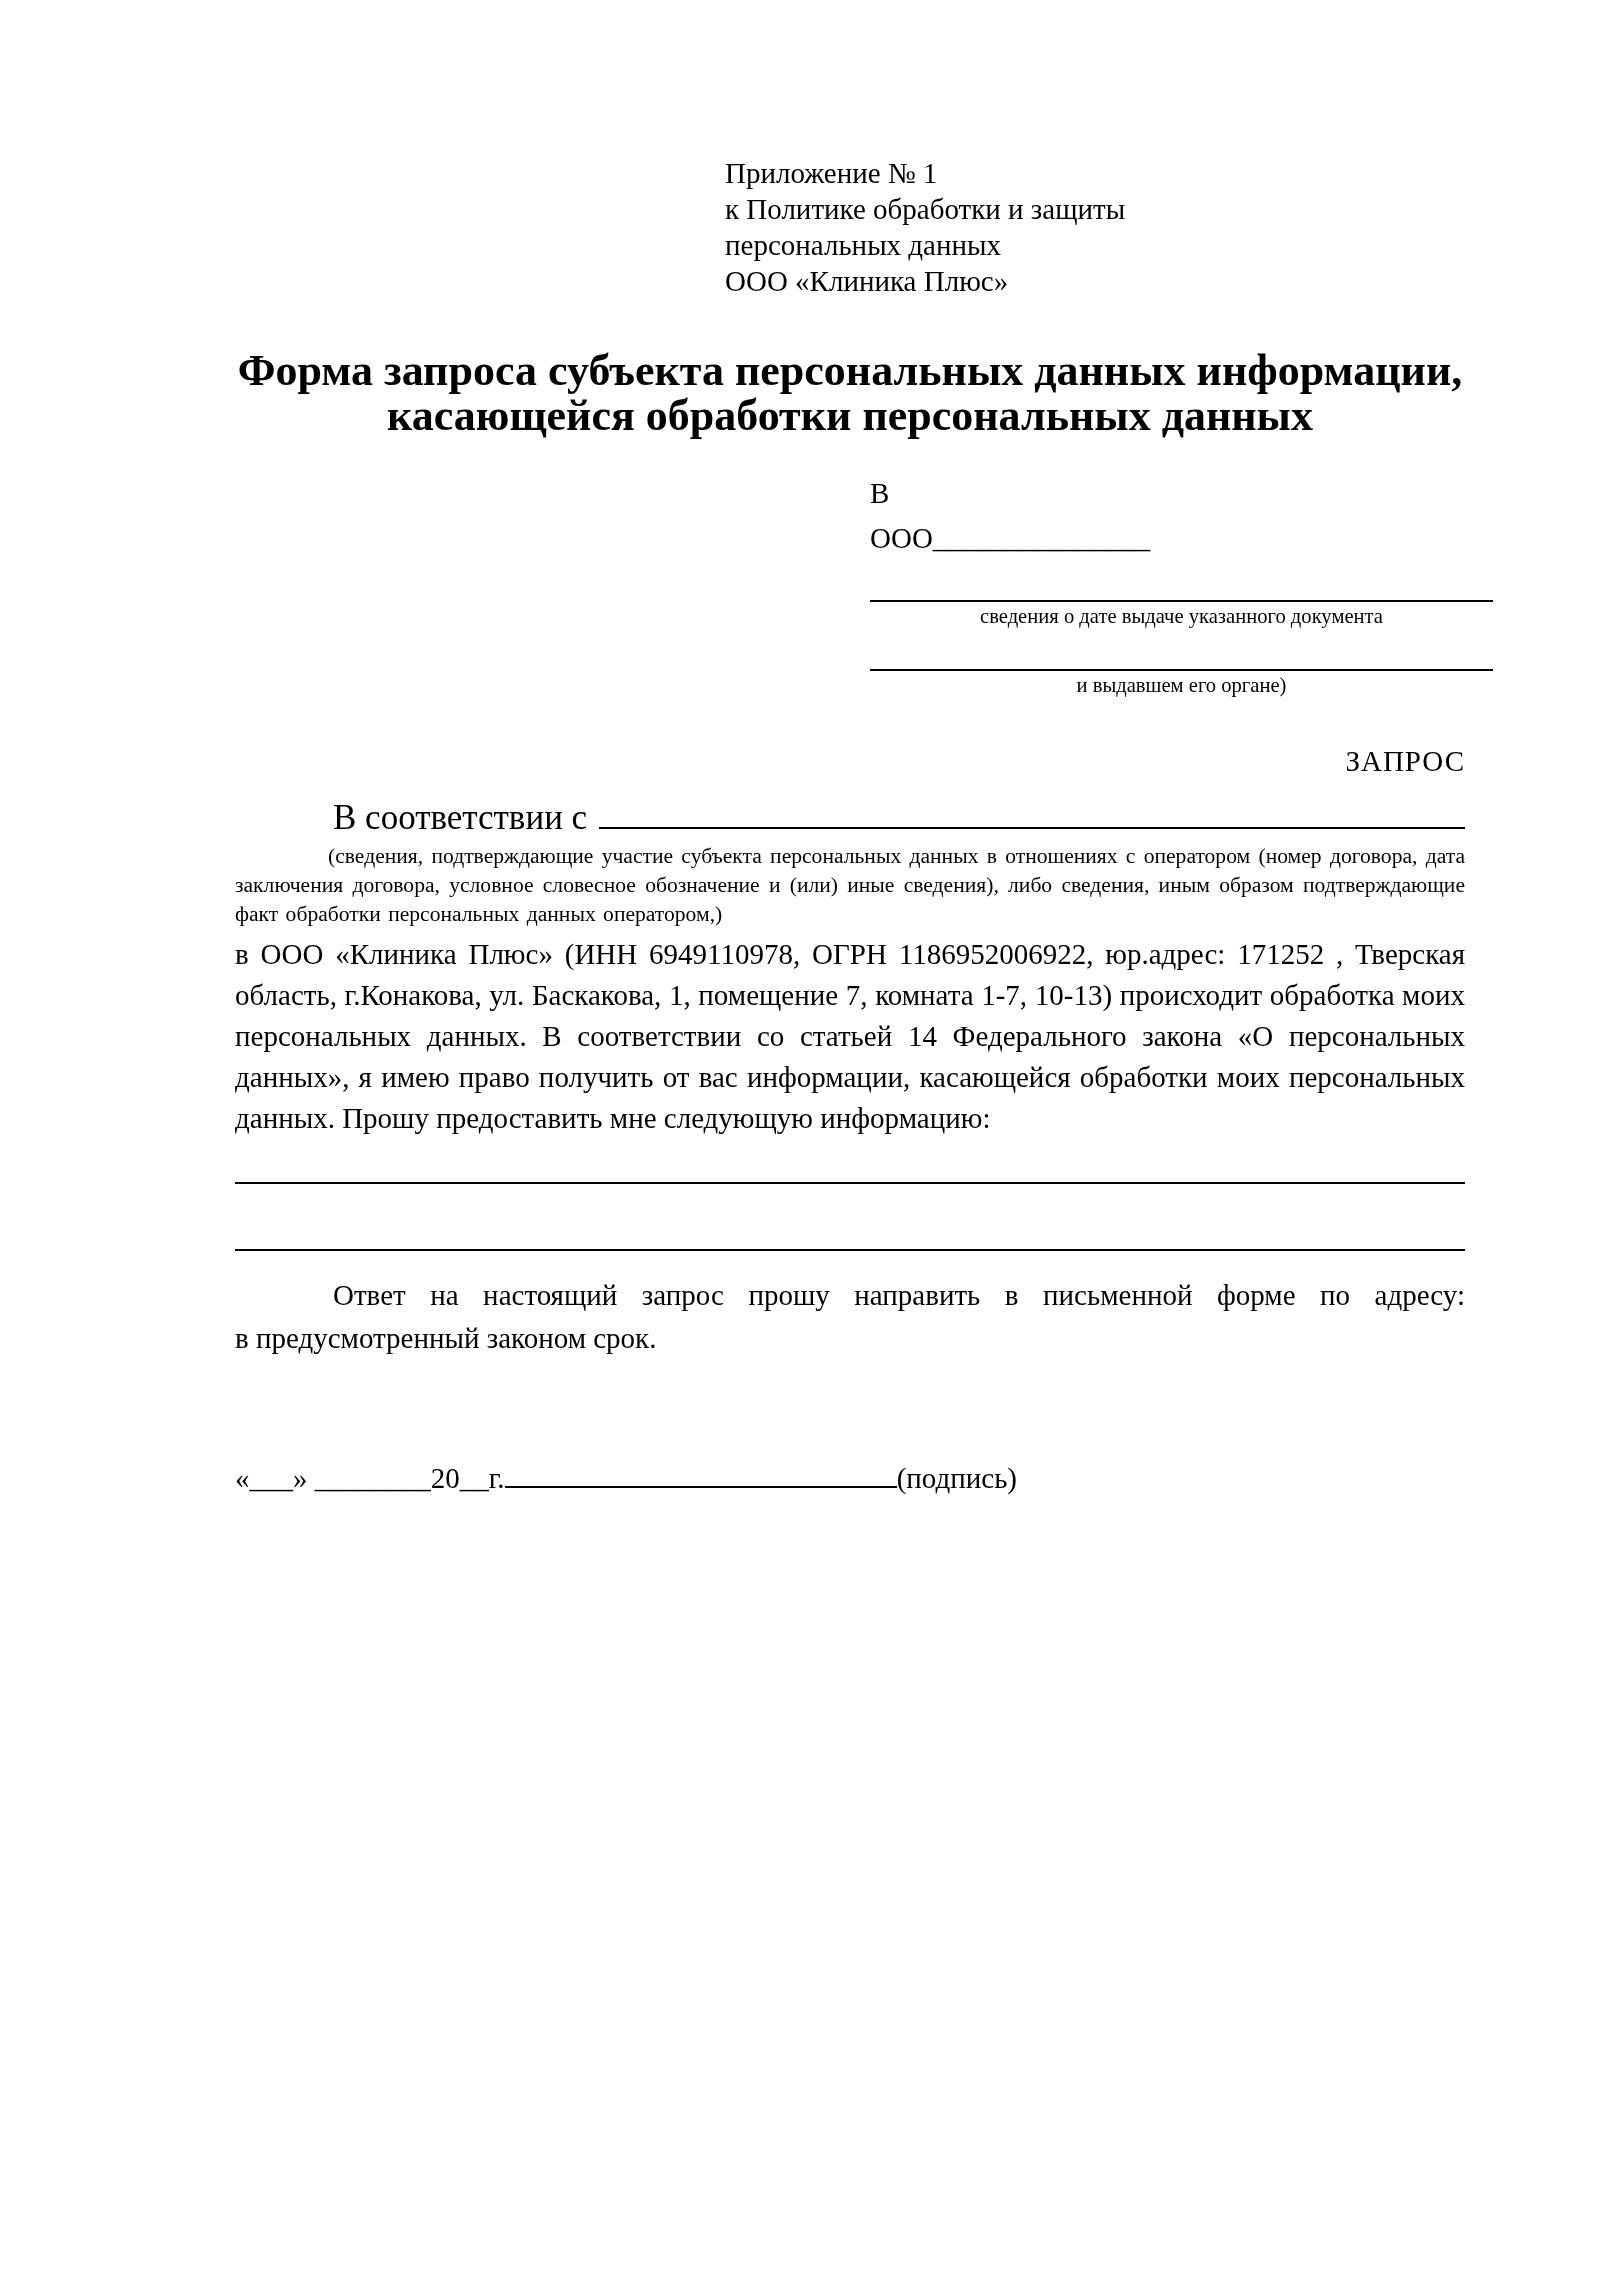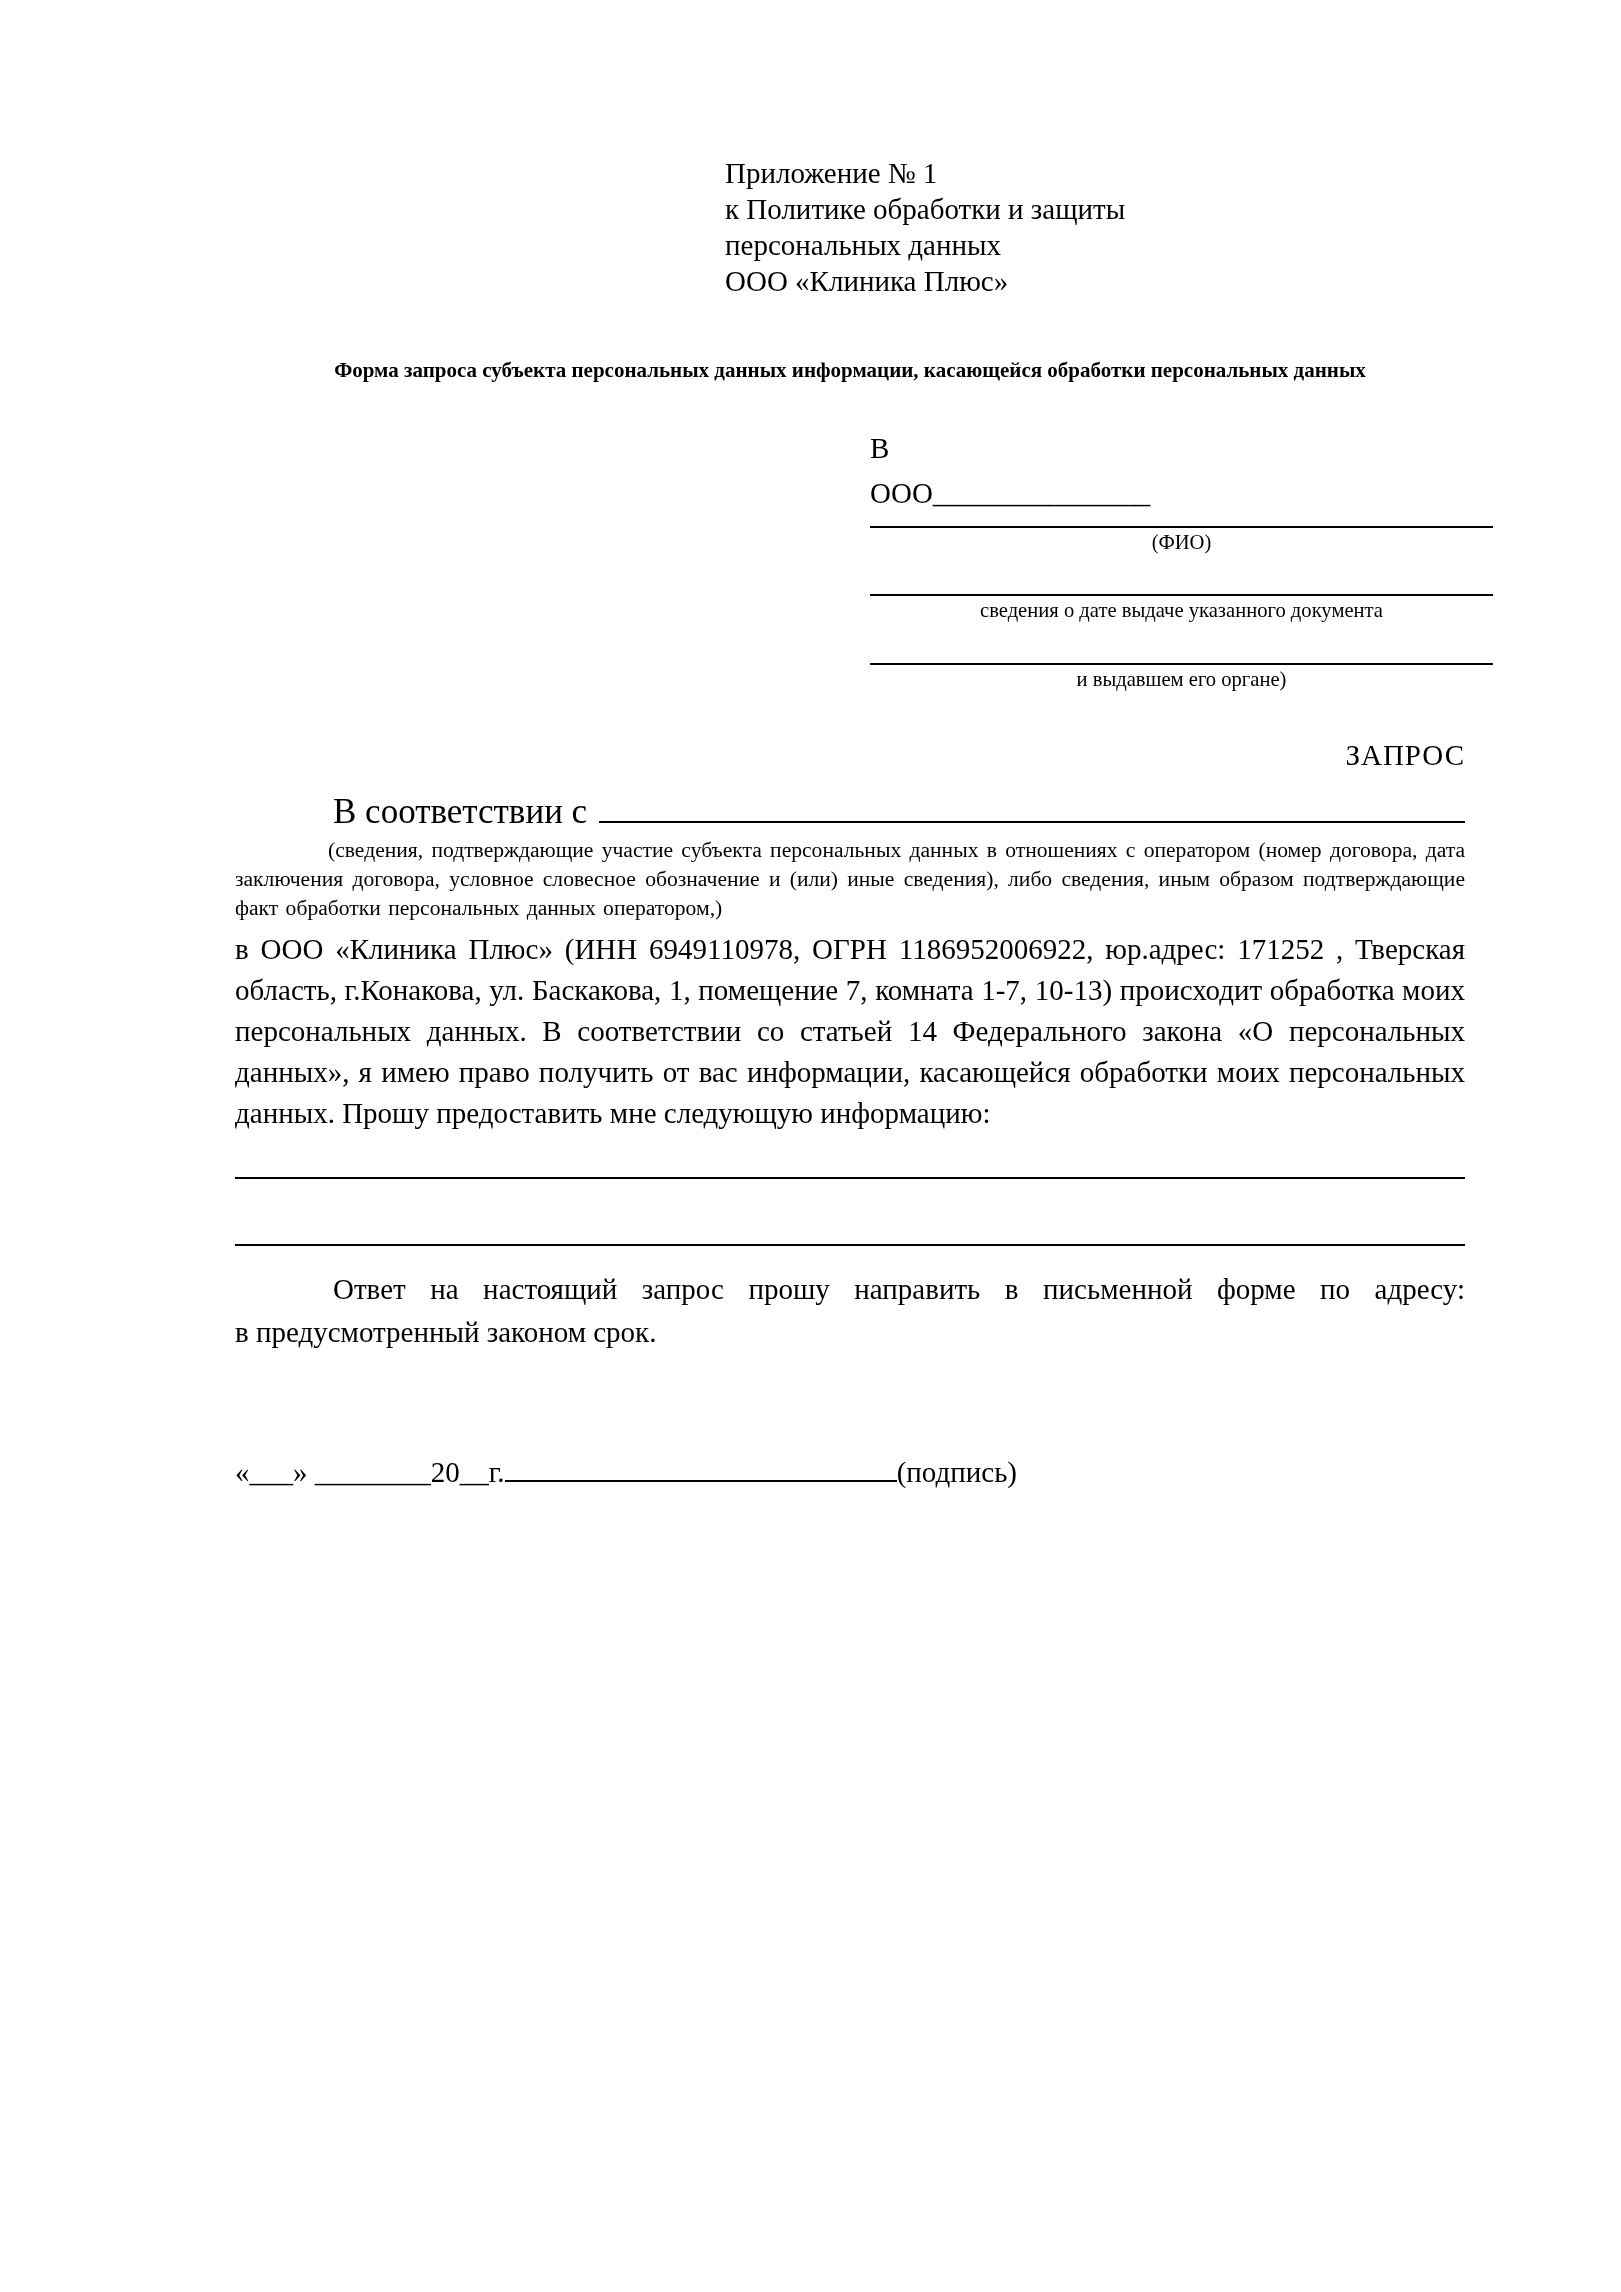--- a/index.html
+++ b/index.html
@@ -15,21 +15,21 @@
   .content{width:100%;}
 
   
   .header-note{margin-left:490px;font-size:29px;line-height:36px;}
 
   
   .doc-title{
     margin:49px auto 0 auto;
     width:1225px;
     text-align:center;
-    font-size:21px;line-height:45px;font-weight:bold;
+    font-size:44px;line-height:45px;font-weight:bold;
   }
 
   
   .addressee{margin-left:635px;width:623px;margin-top:33px;font-size:29px;}
   .addressee .big-line{line-height:45px;white-space:nowrap;}
   .rule{border-bottom:2.9px solid #000;height:0;}
   .field{margin-top:0;}
   .field .rule{margin-top:9.8px;}
   .caption{
     font-size:20.6px;line-height:25.5px;text-align:center;margin-top:2px;
@@ -93,24 +93,20 @@
       <div>персональных данных</div>
       <div>ООО «Клиника Плюс»</div>
     </div>
 
     <div class="doc-title">Форма запроса субъекта персональных данных информации, касающейся обработки персональных данных</div>
 
     <div class="addressee">
       <div class="big-line">В</div>
       <div class="big-line">ООО_______________</div>
 
-      <div class="field">
-        <div class="rule"></div>
-        <div class="caption">(ФИО)</div>
-      </div>
 
 
       <div class="field gap40">
         <div class="rule"></div>
         <div class="caption">сведения о дате выдаче указанного документа</div>
       </div>
 
       <div class="field gap40">
         <div class="rule"></div>
         <div class="caption">и выдавшем его органе)</div>

